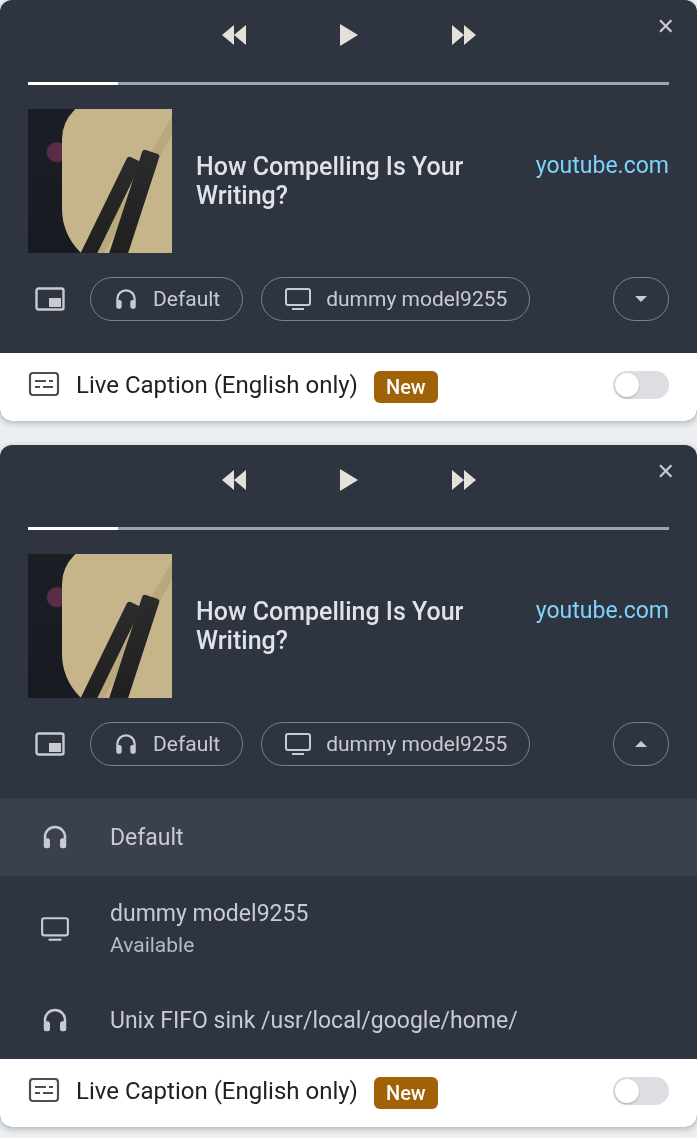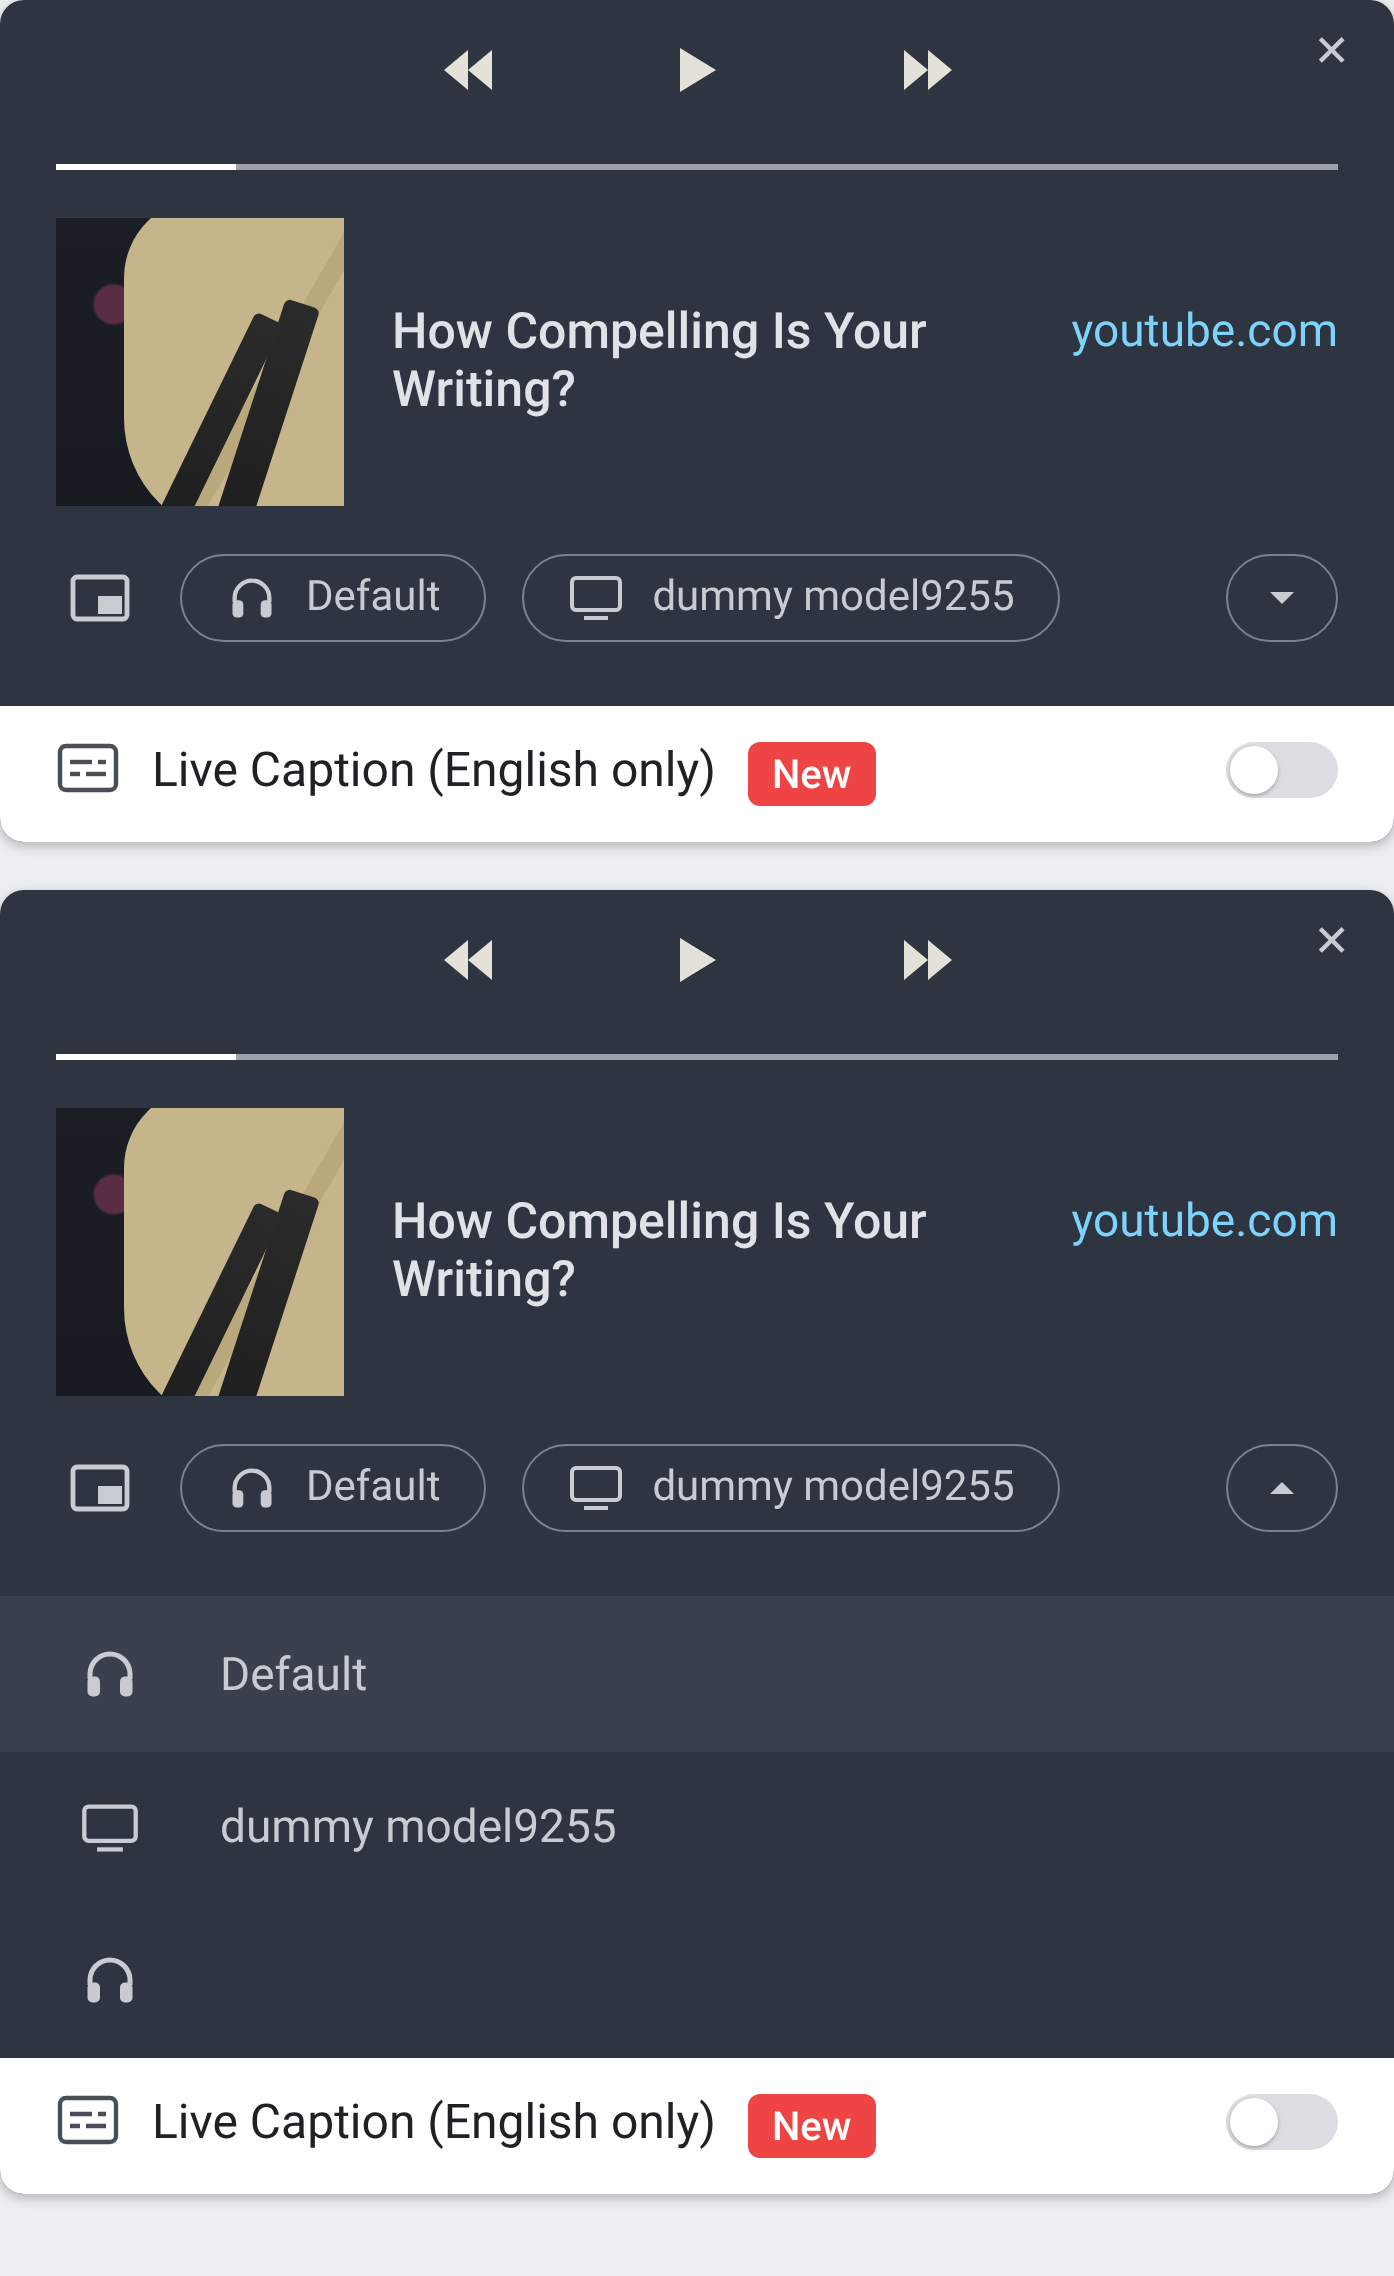--- a/index.html
+++ b/index.html
@@ -100,21 +100,21 @@
   .dev-item.highlight{ background:#3a414d;}
   .dev-text{ display:flex; flex-direction:column; gap:6px;}
   .dev-sub{ font-size:21px; color:#b6bac1;}
   .caption-bar {
     background:#fff; display:flex; gap:16px;
     padding:18px 28px;
   }
   .caption-icon-box{ color:#4a4e55; display:flex;}
   .caption-label{ font-size:24px; color:#202124; flex:0 0 auto;}
   .badge {
-    background:#ef4444; color:#fff; font-size:20px; font-weight:500;
+    background:#a16207; color:#fff; font-size:20px; font-weight:500;
     padding:4px 12px; border-radius:6px;
   }
   .toggle {
     margin-left:auto; width:56px; height:28px; background:#dcdee2;
     border-radius:14px; position:relative; cursor:pointer;
   }
   .toggle::after{
     content:""; position:absolute; left:2px; top:2px; width:24px; height:24px;
     background:#fff; border-radius:50%; box-shadow:0 1px 2px rgba(0,0,0,.25);
   }
@@ -279,28 +279,32 @@
         <span>Default</span>
       </div>
     </div>
     <div class="dev-item">
       <svg width="30" height="26" viewBox="0 0 28 24" fill="none" stroke="currentColor" stroke-width="2">
         <rect x="2" y="2" width="24" height="16" rx="2"></rect>
           <line x1="8" y1="22" x2="20" y2="22"></line>
       </svg>
       <div class="dev-text">
         <span>dummy model9255</span>
+        <span class="dev-sub">Available</span>
       </div>
     </div>
     <div class="dev-item">
       <svg width="30" height="30" viewBox="0 0 24 24" fill="none" stroke="currentColor" stroke-width="2">
         <path d="M4 14v-2a8 8 0 0 1 16 0v2"></path>
           <rect x="3" y="13" width="5" height="8" rx="2" fill="currentColor" stroke="none"></rect>
           <rect x="16" y="13" width="5" height="8" rx="2" fill="currentColor" stroke="none"></rect>
       </svg>
+      <div class="dev-text">
+        <span>Unix FIFO sink /usr/local/google/home/</span>
+      </div>
     </div>
   </div>
 
   <div class="caption-bar">
     <span class="caption-icon-box">
       <svg width="32" height="26" viewBox="0 0 32 26" fill="none" stroke="currentColor" stroke-width="2.2">
         <rect x="2" y="2" width="28" height="22" rx="3"></rect>
           <line x1="7" y1="10" x2="18" y2="10"></line>
           <line x1="21" y1="10" x2="25" y2="10"></line>
           <line x1="7" y1="16" x2="12" y2="16"></line>

